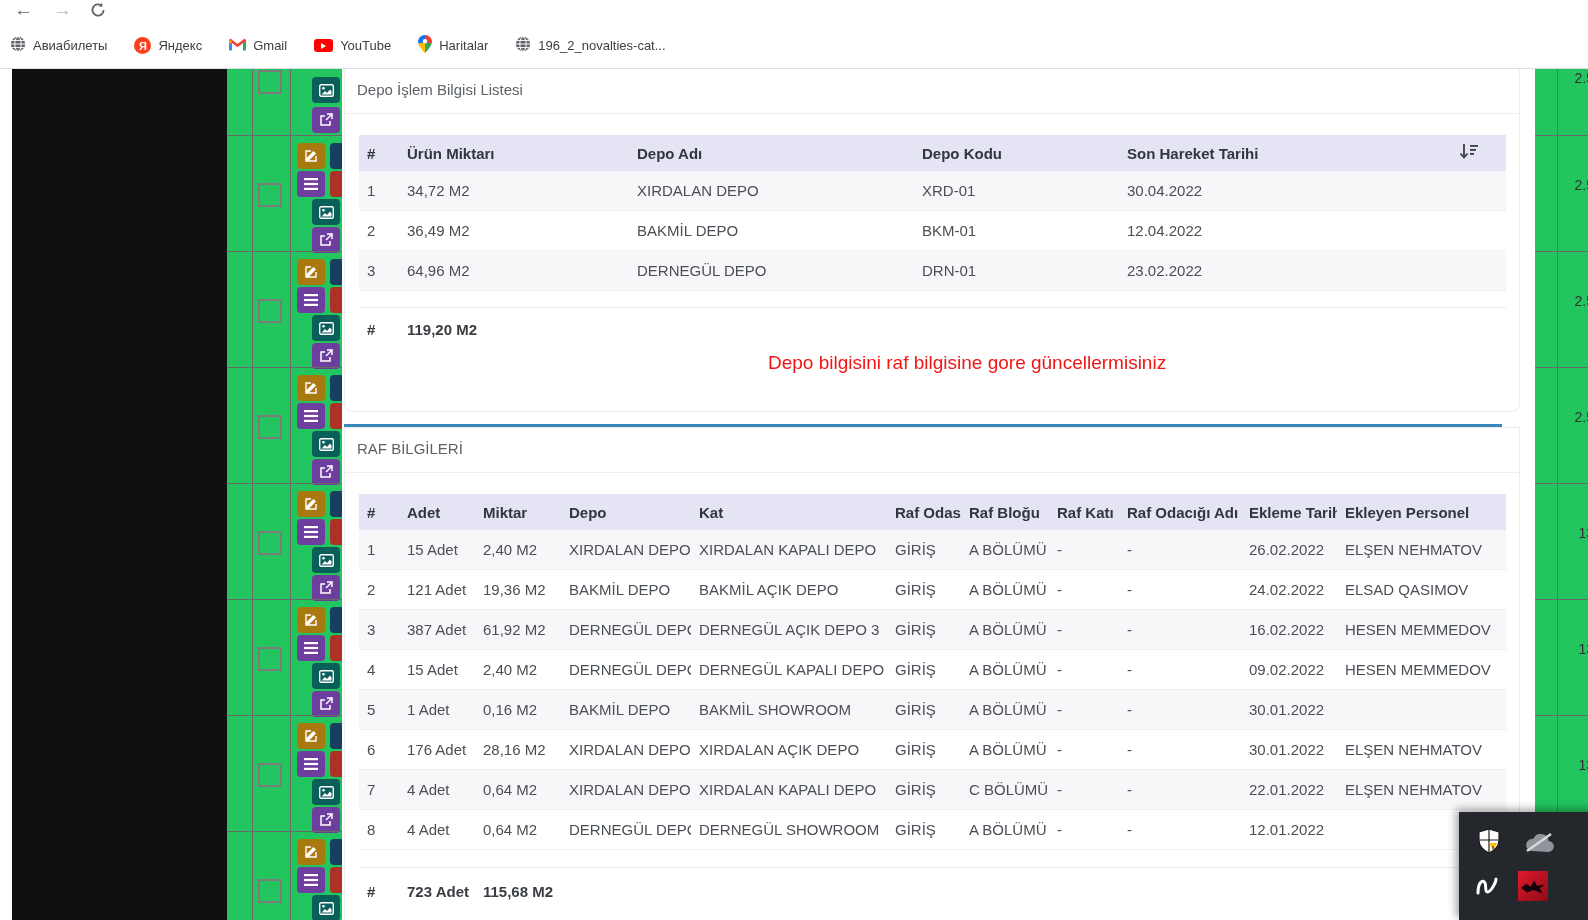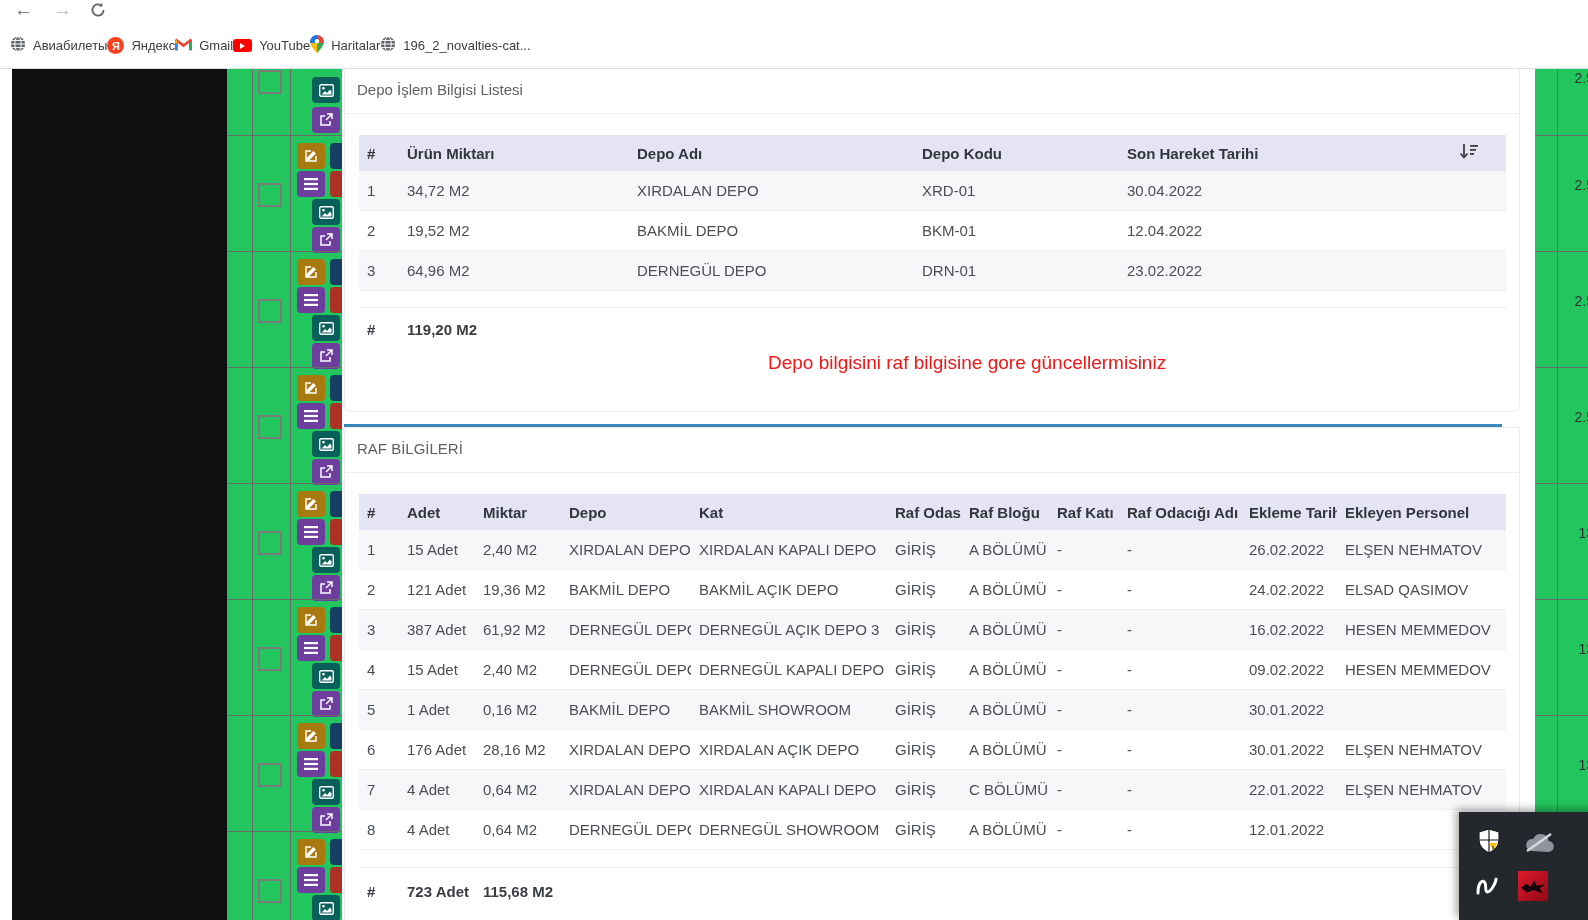--- a/index.html
+++ b/index.html
@@ -10,21 +10,21 @@
   
   .browser-top{position:absolute;left:0;top:0;width:1588px;height:23px;background:#fff;}
   .nav-btn{position:absolute;top:-2px;font-size:19px;color:#5f6368;cursor:pointer;line-height:24px;}
   .nav-btn.disabled{color:#b6b9bc;}
   .url-pill{position:absolute;left:125px;top:1px;width:1437px;height:21px;background:#f1f3f4;border-radius:11px;
     display:flex;align-items:center;padding-left:14px;box-sizing:border-box;}
   .url-text{font-size:14.5px;color:#202124;margin-left:10px;white-space:nowrap;}
   .url-text .path{color:#5f6368;}
   
   .bookmarks{position:absolute;left:0;top:23px;width:1588px;height:46px;background:#fff;
-    border-bottom:1px solid #dcdfe3;display:flex;align-items:center;padding-left:10px;box-sizing:border-box;}
+    border-bottom:1px solid #dcdfe3;display:flex;align-items:center;gap:27px;padding-left:10px;box-sizing:border-box;}
   .bm{display:flex;align-items:center;gap:7px;font-size:13px;color:#3c4043;cursor:pointer;white-space:nowrap;}
   .yandex-ic{width:17px;height:17px;border-radius:50%;background:#fc3f1d;color:#fff;font-weight:bold;
     font-size:11px;display:flex;align-items:center;justify-content:center;}
   .yt-ic{width:19px;height:13px;border-radius:3px;background:#f00;display:flex;align-items:center;justify-content:center;}
   .yt-ic:after{content:"";border-left:5px solid #fff;border-top:3.5px solid transparent;border-bottom:3.5px solid transparent;}
   
   .page{position:absolute;left:12px;top:69px;width:1588px;height:851px;background:#22c55e;}
   .bg-black{position:absolute;left:0;top:0;width:215px;height:851px;background:#0d0f11;}
   .bg-left-table{position:absolute;left:215px;top:0;width:115px;height:851px;overflow:hidden;}
   .bg-right-table{position:absolute;left:1523px;top:0;width:65px;height:851px;overflow:hidden;}
@@ -418,21 +418,21 @@
         <tbody>
             <tr>
               <td>1</td>
               <td>34,72 M2</td>
               <td class="link">XIRDALAN DEPO</td>
               <td>XRD-01</td>
               <td>30.04.2022</td>
             </tr>
             <tr>
               <td>2</td>
-              <td>19,52 M2</td>
+              <td>36,49 M2</td>
               <td class="link">BAKMİL DEPO</td>
               <td>BKM-01</td>
               <td>12.04.2022</td>
             </tr>
             <tr>
               <td>3</td>
               <td>64,96 M2</td>
               <td class="link">DERNEGÜL DEPO</td>
               <td>DRN-01</td>
               <td>23.02.2022</td>

